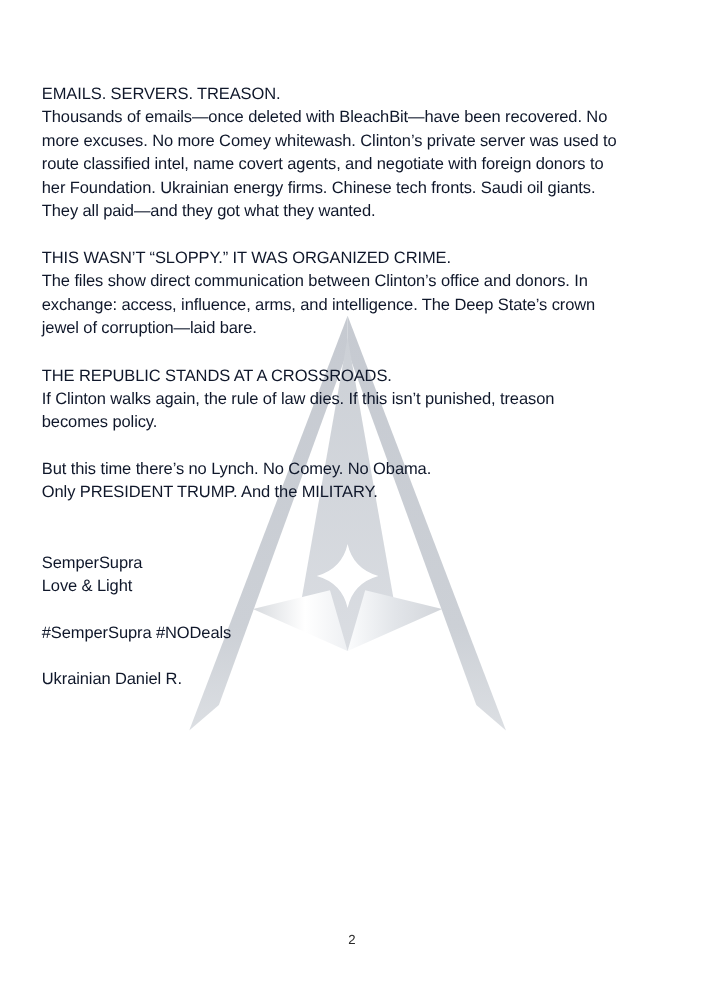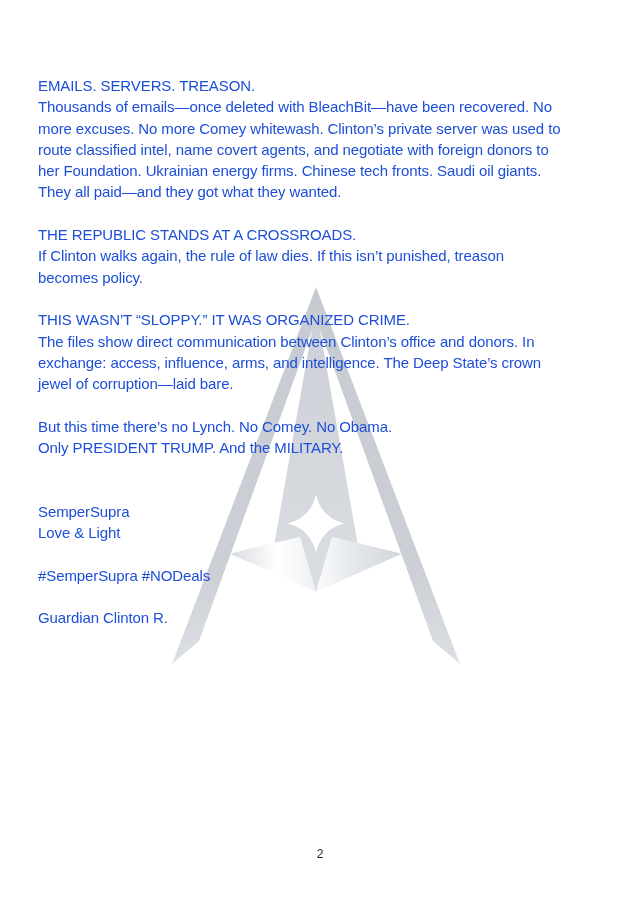--- a/index.html
+++ b/index.html
@@ -21,21 +21,21 @@
     pointer-events: none;
   }
   .doc-text {
     position: absolute;
     left: 38px;
     top: 75px;
     width: 600px;
     font-size: 15px;
     line-height: 21.3px;
     letter-spacing: -0.1px;
-    color: #1d4ed8;
+    color: #0f172a;
   }
   .block {
     white-space: pre;
     margin: 0 0 21.3px 0;
   }
   .block:last-child { margin-bottom: 0; }
   .page-number {
     position: absolute;
     left: 0;
     top: 847px;
@@ -81,31 +81,31 @@
     <path d="M144,207 Q149,229.5 172,236 Q149,242.5 144,265 Q139,242.5 116,236 Q139,229.5 144,207 Z" fill="#ffffff"></path>
   </svg>
 
   <div class="doc-text">
       <div class="block">EMAILS. SERVERS. TREASON.
 Thousands of emails—once deleted with BleachBit—have been recovered. No
 more excuses. No more Comey whitewash. Clinton’s private server was used to
 route classified intel, name covert agents, and negotiate with foreign donors to
 her Foundation. Ukrainian energy firms. Chinese tech fronts. Saudi oil giants.
 They all paid—and they got what they wanted.</div>
-      <div class="block">THE REPUBLIC STANDS AT A CROSSROADS.
-If Clinton walks again, the rule of law dies. If this isn’t punished, treason
-becomes policy.</div>
       <div class="block">THIS WASN’T “SLOPPY.” IT WAS ORGANIZED CRIME.
 The files show direct communication between Clinton’s office and donors. In
 exchange: access, influence, arms, and intelligence. The Deep State’s crown
 jewel of corruption—laid bare.</div>
+      <div class="block">THE REPUBLIC STANDS AT A CROSSROADS.
+If Clinton walks again, the rule of law dies. If this isn’t punished, treason
+becomes policy.</div>
       <div class="block">But this time there’s no Lynch. No Comey. No Obama.
 Only PRESIDENT TRUMP. And the MILITARY.</div>
       <div class="block">
 SemperSupra
 Love &amp; Light</div>
       <div class="block">#SemperSupra #NODeals</div>
-      <div class="block">Guardian Clinton R.</div>
+      <div class="block">Ukrainian Daniel R.</div>
     </div>
 
   <div class="page-number">2</div>
 
 </div>
 
 </body></html>

